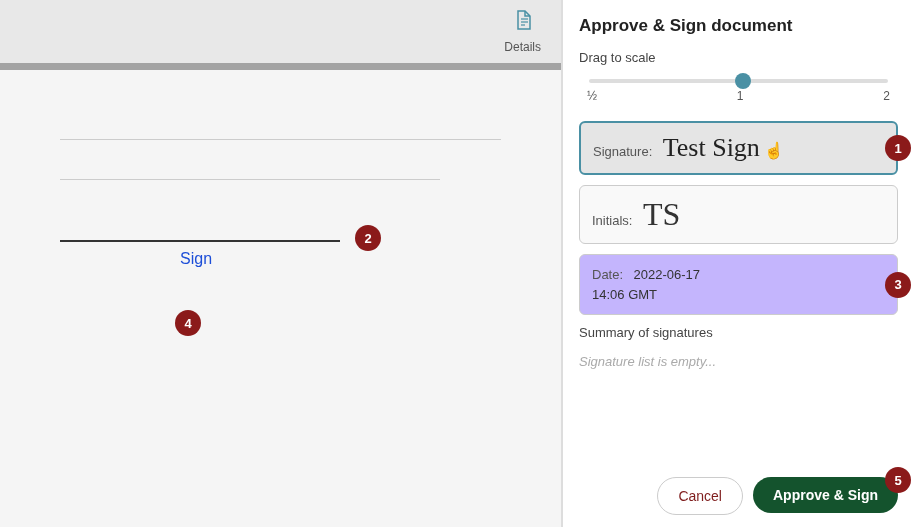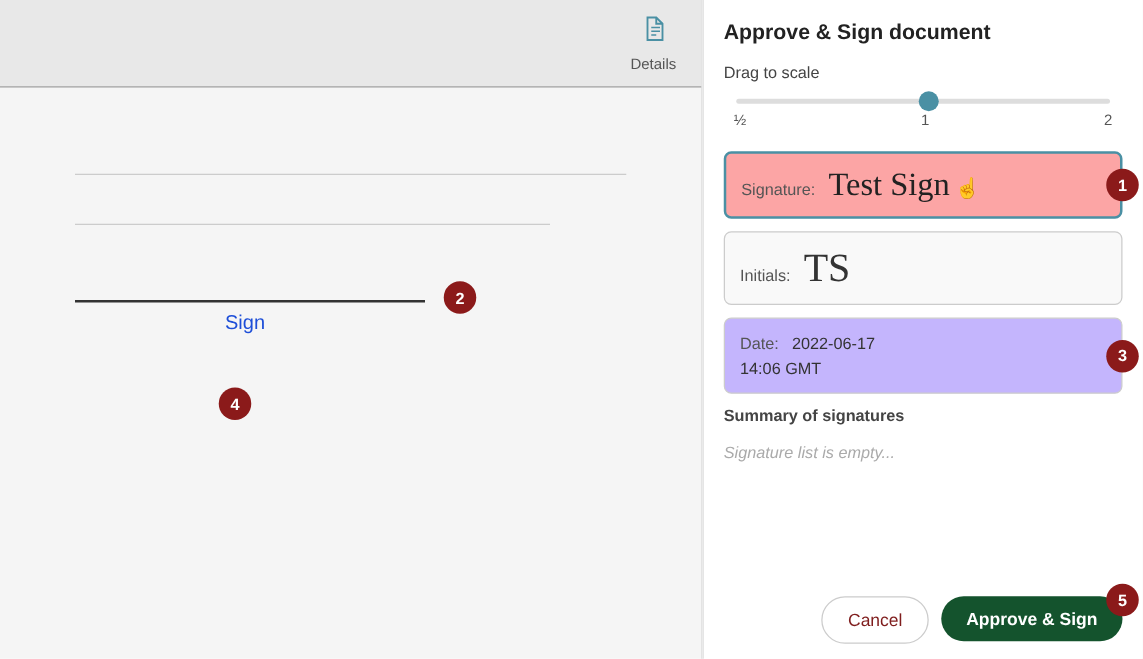--- a/index.html
+++ b/index.html
@@ -16,21 +16,21 @@
     .doc-panel {
       flex: 1;
       background: #f5f5f5;
       position: relative;
       border-right: 1px solid #ddd;
     }
 
     .doc-top-bar {
       background: #e8e8e8;
       height: 70px;
-      border-bottom: 1px solid #a3a3a3;
+      border-bottom: 7px solid #a3a3a3;
       display: flex;
       align-items: center;
       justify-content: flex-end;
       padding-right: 20px;
     }
 
     .details-tab {
       display: flex;
       flex-direction: column;
       align-items: center;
@@ -154,21 +154,21 @@
       color: #555;
       margin-top: 6px;
       padding: 0 8px;
     }
 
     
     .sig-box {
       border: 2px solid #4a90a4;
       border-radius: 6px;
       padding: 10px 12px;
-      background: #fca5a5;
+      background: #e5e5e5;
       position: relative;
     }
 
     .sig-box-label {
       font-size: 13px;
       color: #555;
       display: inline-block;
       margin-right: 6px;
     }
 
@@ -212,21 +212,21 @@
     .date-value {
       font-size: 13px;
       color: #333;
       line-height: 1.5;
     }
 
     
     .summary-label {
       font-size: 13px;
       color: #444;
-      font-weight: 700;
+      font-weight: 400;
     }
 
     .summary-empty {
       font-size: 13px;
       color: #aaa;
       font-style: italic;
       margin-top: 14px;
     }
 
     

